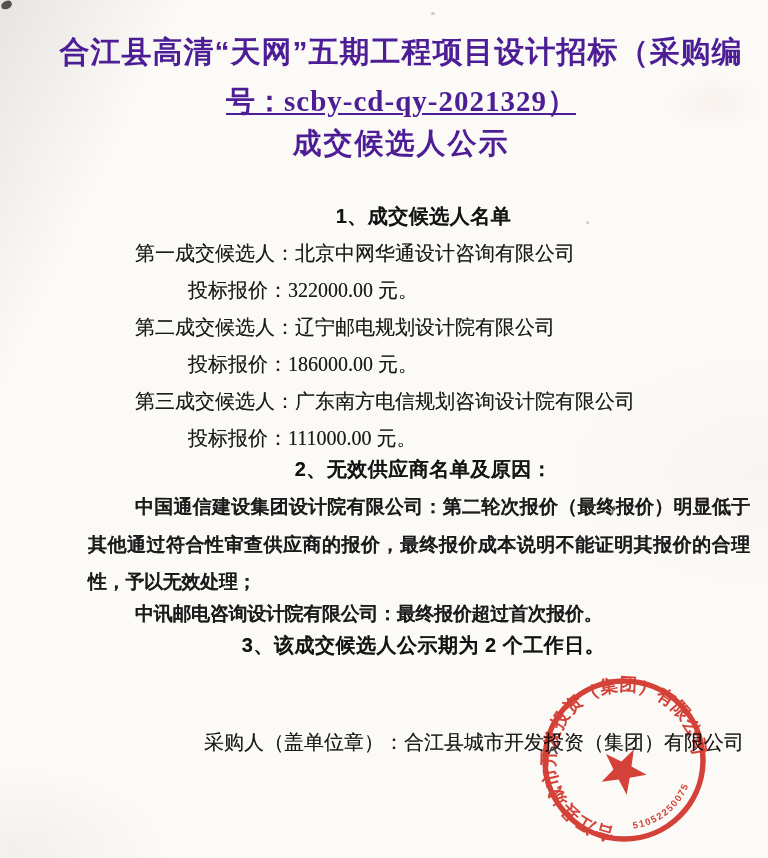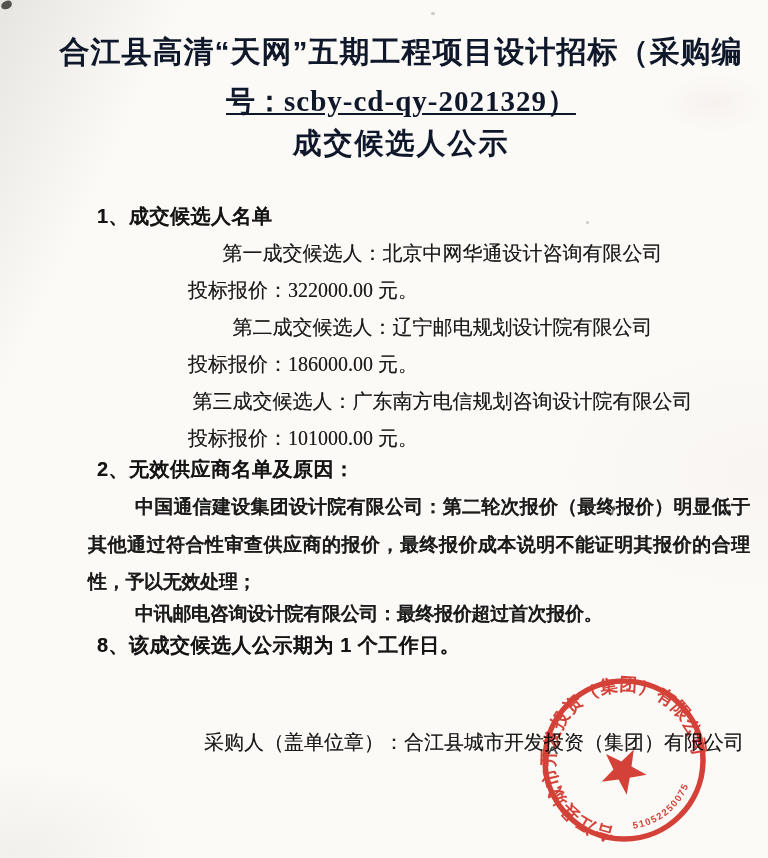--- a/index.html
+++ b/index.html
@@ -21,37 +21,37 @@
   .smudge-tl{
     position:absolute; left:1px; top:1px; width:11px; height:8px;
     background:#3a3733; border-radius:60% 40% 55% 45%;
     transform:rotate(-18deg); opacity:.85;
   }
   .speck{position:absolute; background:rgba(120,110,105,.35); border-radius:50%;}
 
   .titles{
     position:absolute; left:0; top:28px; width:768px;
     padding-left:34px; box-sizing:border-box; text-align:center;
-    font-family:"Liberation Sans", sans-serif; font-weight:700; color:#0f172a;
+    font-family:"Liberation Sans", sans-serif; font-weight:700; color:#4c1d95;
   }
   .t1{font-size:30px; line-height:47px; letter-spacing:1px;}
   .t2{font-size:29px; line-height:42px; margin-top:5px;text-decoration:underline;}
   .t2 .code{font-family:"Liberation Serif", serif; font-weight:700; letter-spacing:1px;}
   .t3{font-size:29px; line-height:42px; letter-spacing:2px;}
 
   .docbody{
     position:absolute; left:88px; top:198px; width:662px;
     font-size:20px; line-height:37px;
     text-shadow:0 0 .4px rgba(10,10,10,.55);
   }
   .h{
     font-family:"Liberation Sans", sans-serif; font-weight:700;
-    color:#141414; padding-left:9px; letter-spacing:.5px;
+    color:#141414; padding-left:9px; letter-spacing:.5px;text-align:center;
   }
-  .cand-line{padding-left:47px;text-align:center;}
+  .cand-line{padding-left:47px;}
   .bid-line{padding-left:100px;}
   .h2{margin-top:-6px;}
   .para{
     margin:0; text-indent:47px; text-align:justify;
     font-size:19px; line-height:37.5px; letter-spacing:-.3px;font-weight:bold;
   }
   .p2{margin-top:-6px;}
   .h3{margin-top:-5px;}
 
   .sig{
@@ -93,27 +93,27 @@
   <main class="docbody">
     <div class="h">1、成交候选人名单</div>
 
     <div class="cand-line"><span>第一成交候选人：</span><span>北京中网华通设计咨询有限公司</span></div>
     <div class="bid-line"><span>投标报价：</span><span>322000.00 元。</span></div>
 
     <div class="cand-line"><span>第二成交候选人：</span><span>辽宁邮电规划设计院有限公司</span></div>
     <div class="bid-line"><span>投标报价：</span><span>186000.00 元。</span></div>
 
     <div class="cand-line"><span>第三成交候选人：</span><span>广东南方电信规划咨询设计院有限公司</span></div>
-    <div class="bid-line"><span>投标报价：</span><span>101000.00 元。</span></div>
+    <div class="bid-line"><span>投标报价：</span><span>111000.00 元。</span></div>
 
     <div class="h h2">2、无效供应商名单及原因：</div>
     <p class="para">中国通信建设集团设计院有限公司：第二轮次报价（最终报价）明显低于其他通过符合性审查供应商的报价，最终报价成本说明不能证明其报价的合理性，予以无效处理；</p>
     <p class="para p2">中讯邮电咨询设计院有限公司：最终报价超过首次报价。</p>
 
-    <div class="h h3">8、该成交候选人公示期为 1 个工作日。</div>
+    <div class="h h3">3、该成交候选人公示期为 2 个工作日。</div>
   </main>
 
   <div class="sig">
     <div>采购人（盖单位章）：合江县城市开发投资（集团）有限公司</div>
   </div>
   <span class="caret-mark">∧</span>
   <div class="pen-mark"></div>
 
   <svg class="stamp" width="190" height="190" viewBox="-95 -95 190 190" aria-hidden="true">
     <g transform="rotate(-45)">

